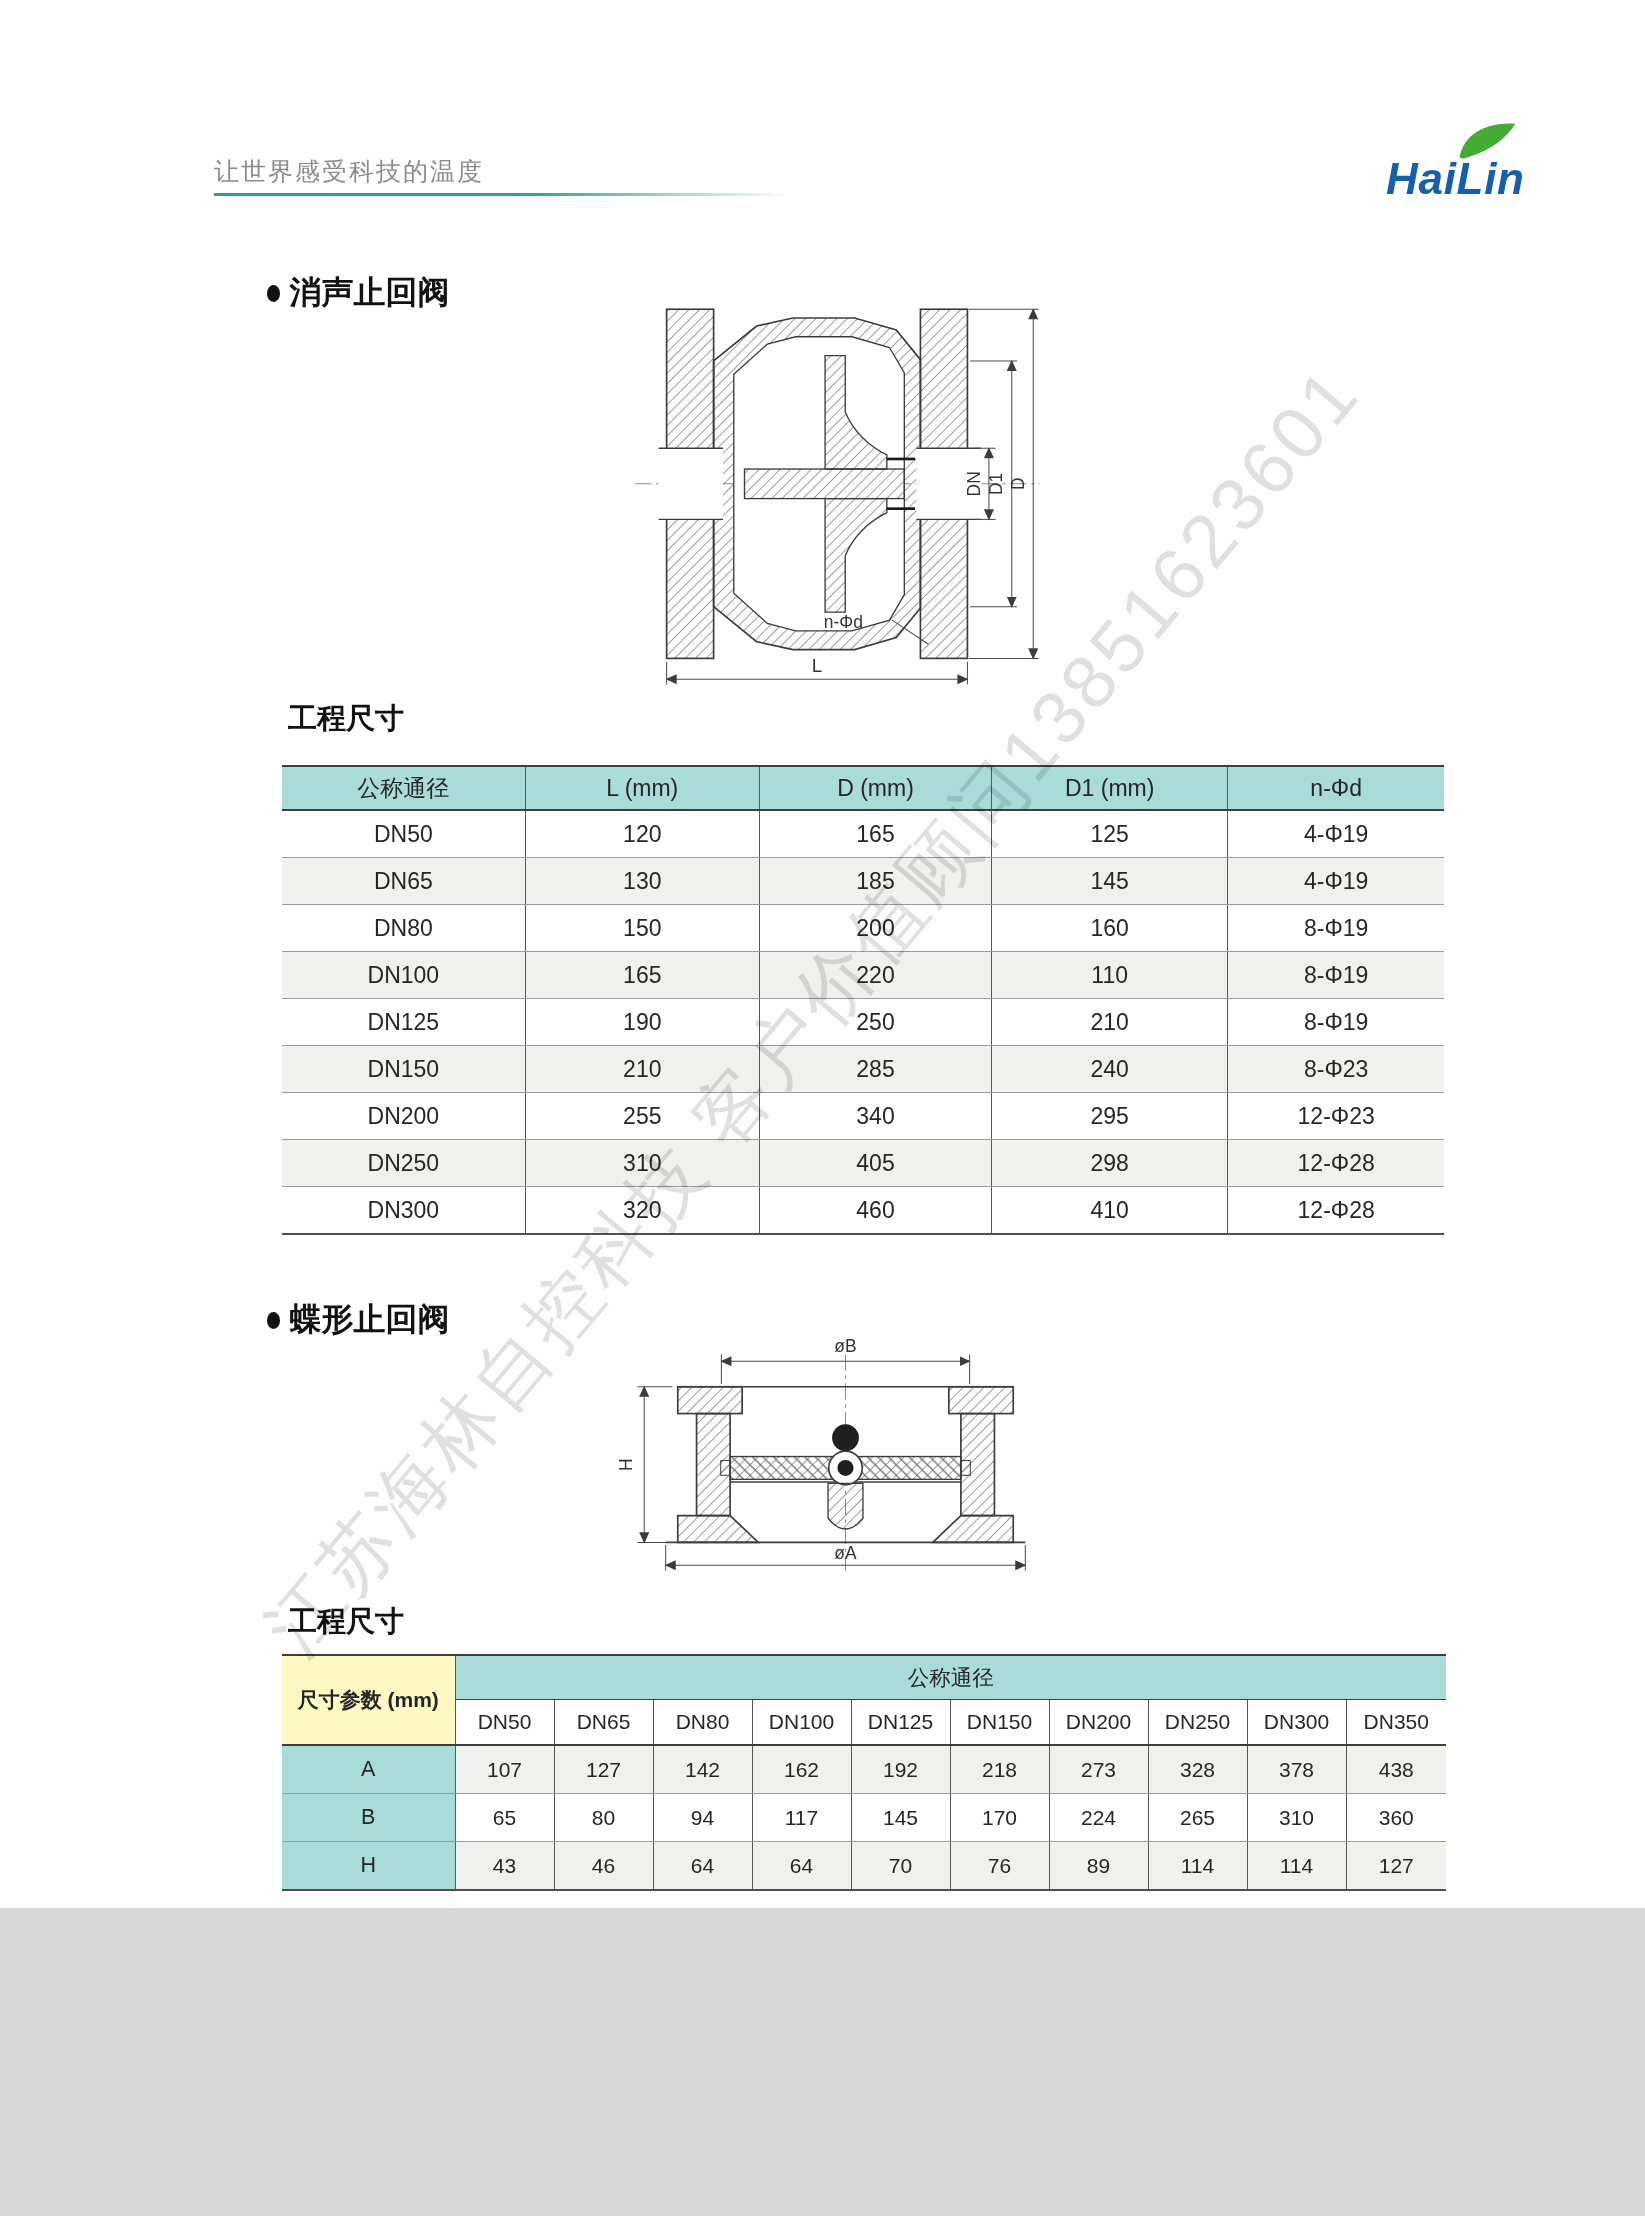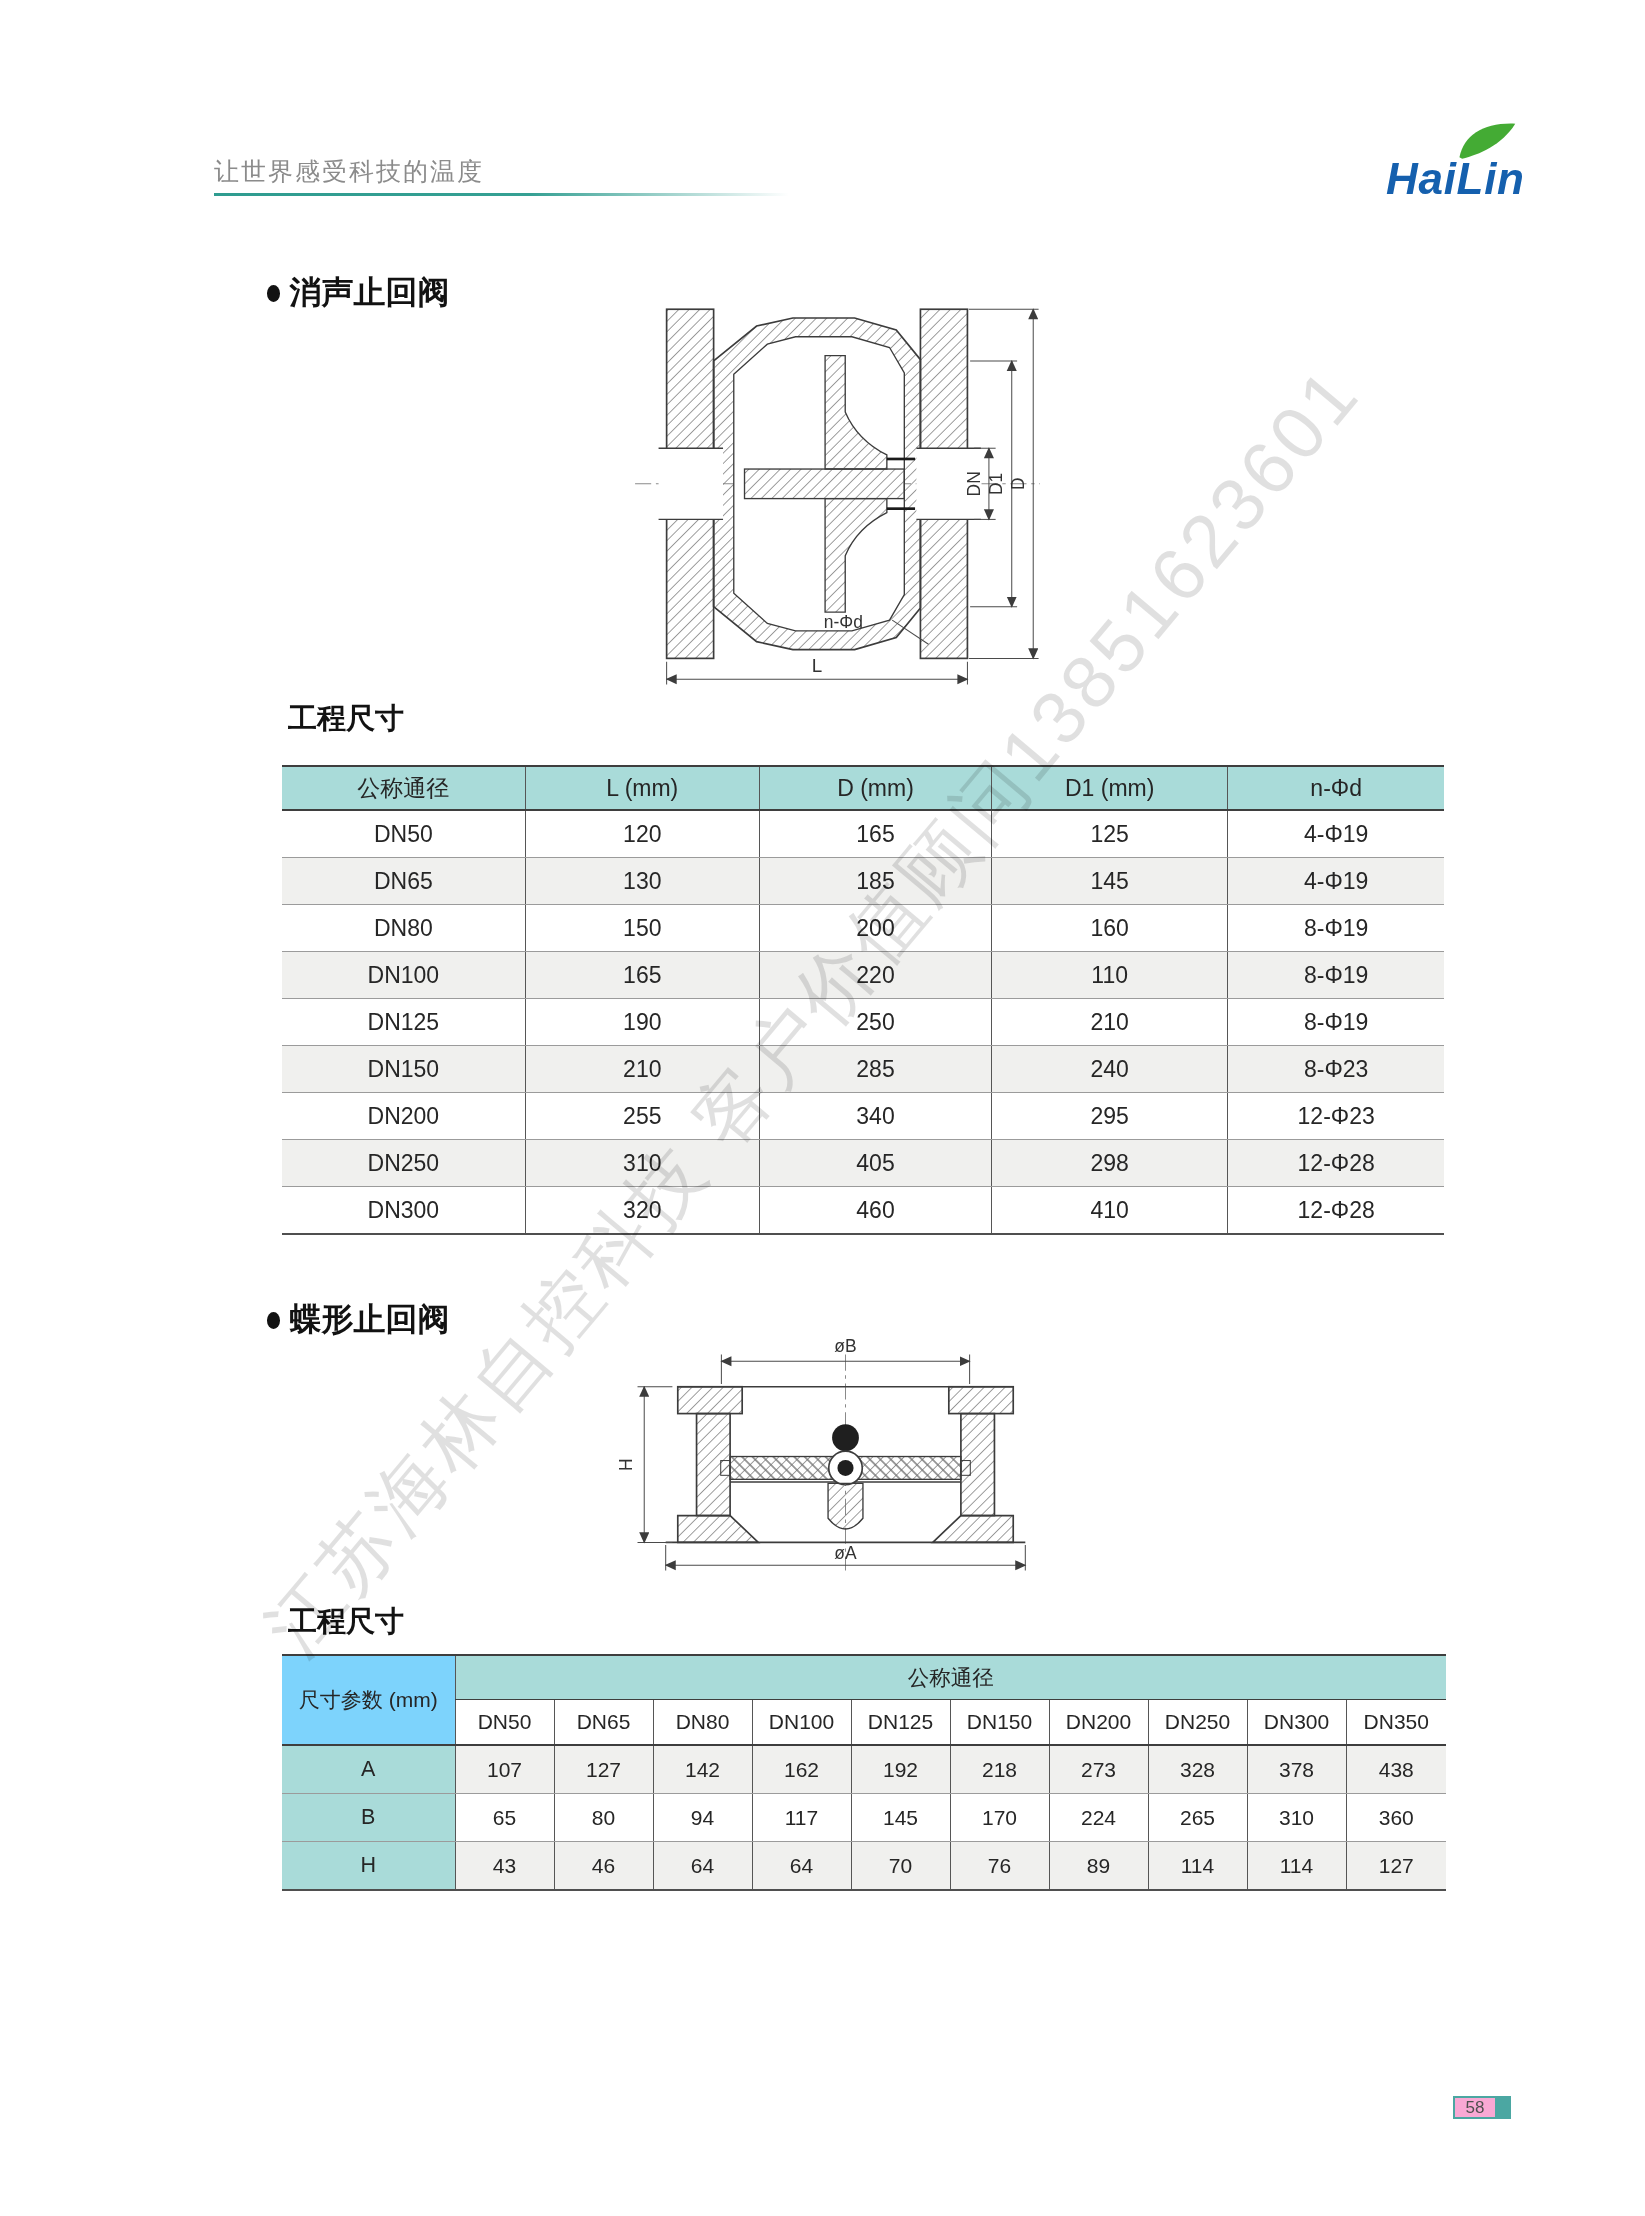--- a/index.html
+++ b/index.html
@@ -1,17 +1,17 @@
 <!DOCTYPE html>
 <html style="font-size:10.7px"><head>
 <meta charset="utf-8">
 <style>
   html,body{margin:0;padding:0;background:#d8d8d8;}
   .page{
-    position:relative; width:1645px; height:2216px; background:#ffffff;
+    position:relative; width:1645px; height:1908px; background:#ffffff;
     font-family:"Liberation Sans", sans-serif; overflow:hidden; margin:0 auto;
   }
   
   .watermark{
     position:absolute; left:-167px; top:961px; width:1962px;
     text-align:center; white-space:nowrap;
     transform:rotate(-50deg);
     font-size:75px; letter-spacing:4.7px; font-weight:400;
     color:rgba(0,0,0,0.12); z-index:6; pointer-events:none;
   }
@@ -60,22 +60,22 @@
   }
   .spec1 thead th{
     background:#a9dbd9; height:42px; font-size:23px;
     border-top:2.7px solid #3e3e3e; border-bottom:2px solid #3e3e3e;
   }
   .spec1 tbody td{height:46px; font-size:23px; border-bottom:1.3px solid #9b9b9b;}
   .spec1 tbody tr:last-child td{border-bottom:2.7px solid #4f4f4f;}
   .spec th + th, .spec td + td, .spec th + td{border-left:1.3px solid #565656;}
   .spec tr.alt td{background:#f0f0ee;}
   .spec2 th.param{
-    background:#7dd3fc; font-size:21px;
-    border-top:2.7px solid #3e3e3e; border-bottom:2px solid #3e3e3e;
+    background:#fef9c3; font-size:21px;
+    border-top:2.7px solid #3e3e3e; border-bottom:2px solid #3e3e3e;font-weight:bold;
   }
   .spec2 th.group{
     background:#a9dbd9; height:43px; font-size:21.5px;
     border-top:2.7px solid #3e3e3e; border-bottom:1.3px solid #3e3e3e;
     border-left:1.3px solid #565656;
   }
   .spec2 th.dn{
     background:#ffffff; height:44px; font-size:21px;
     border-bottom:2px solid #3e3e3e; border-left:1.3px solid #565656;
   }

